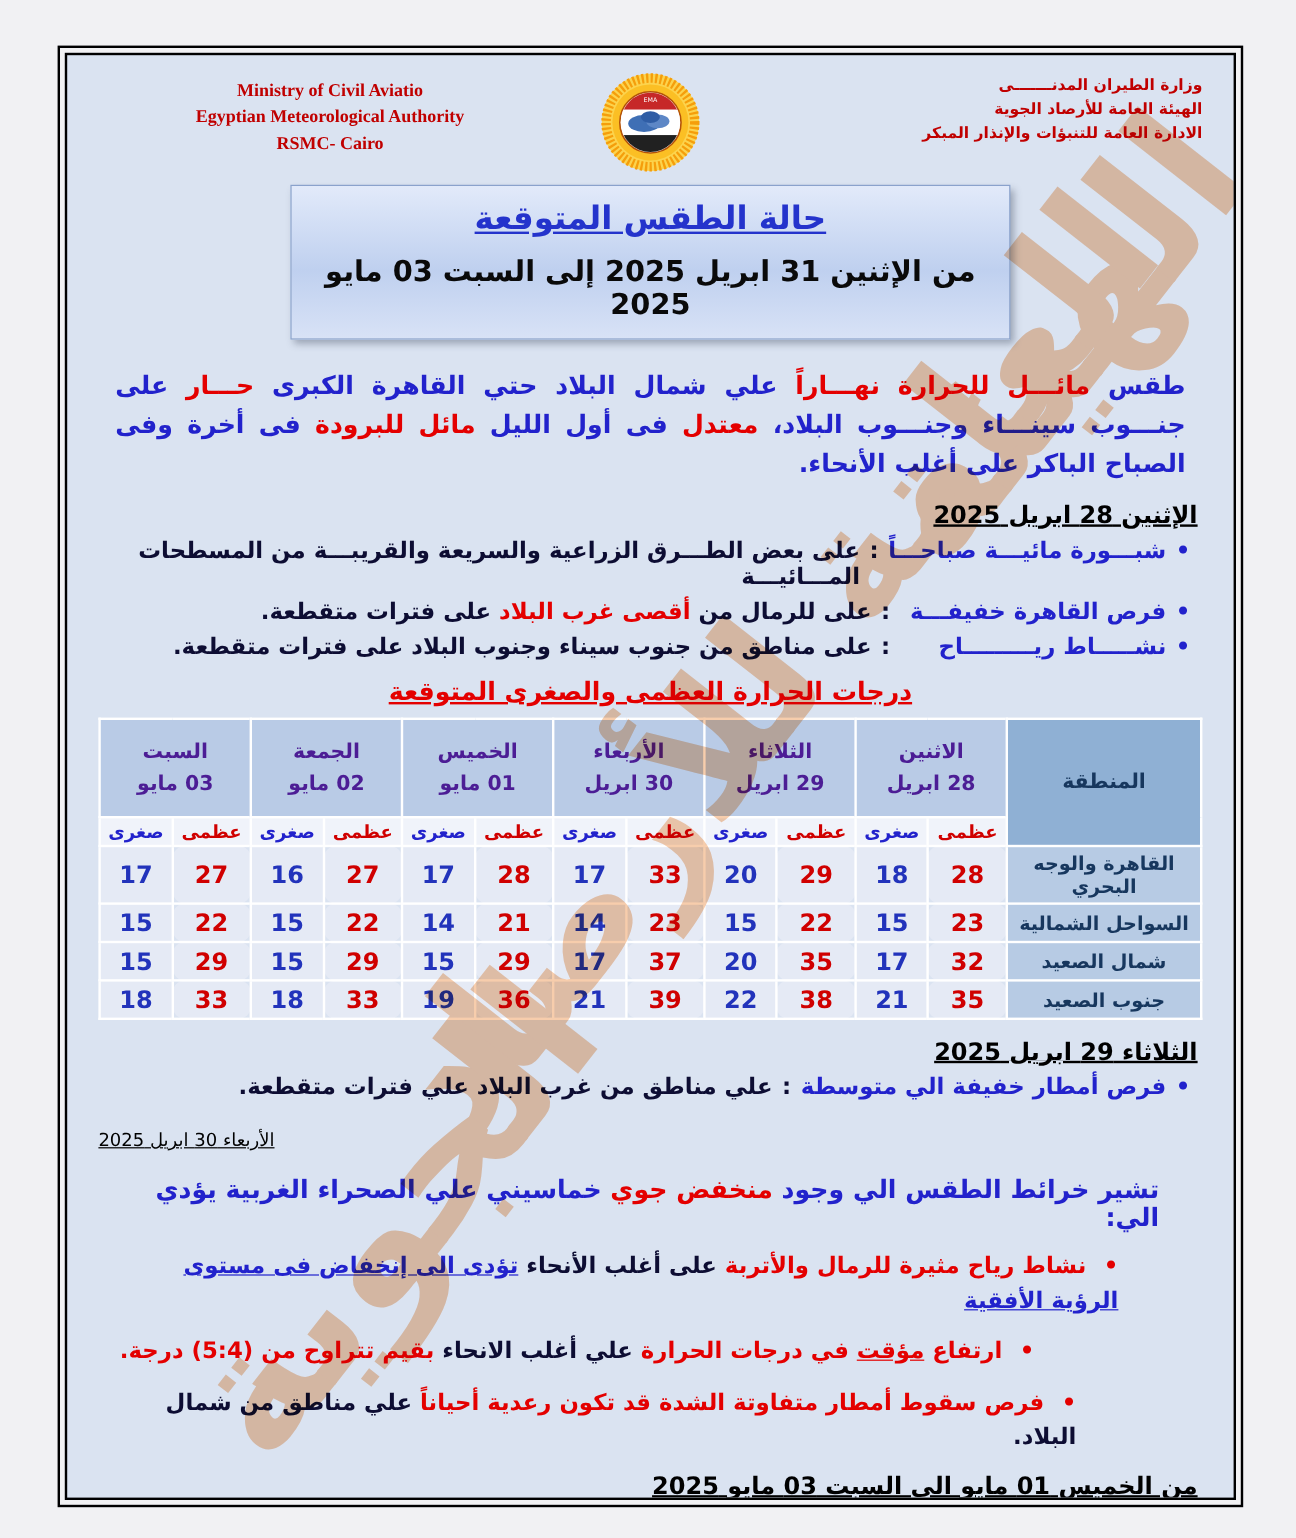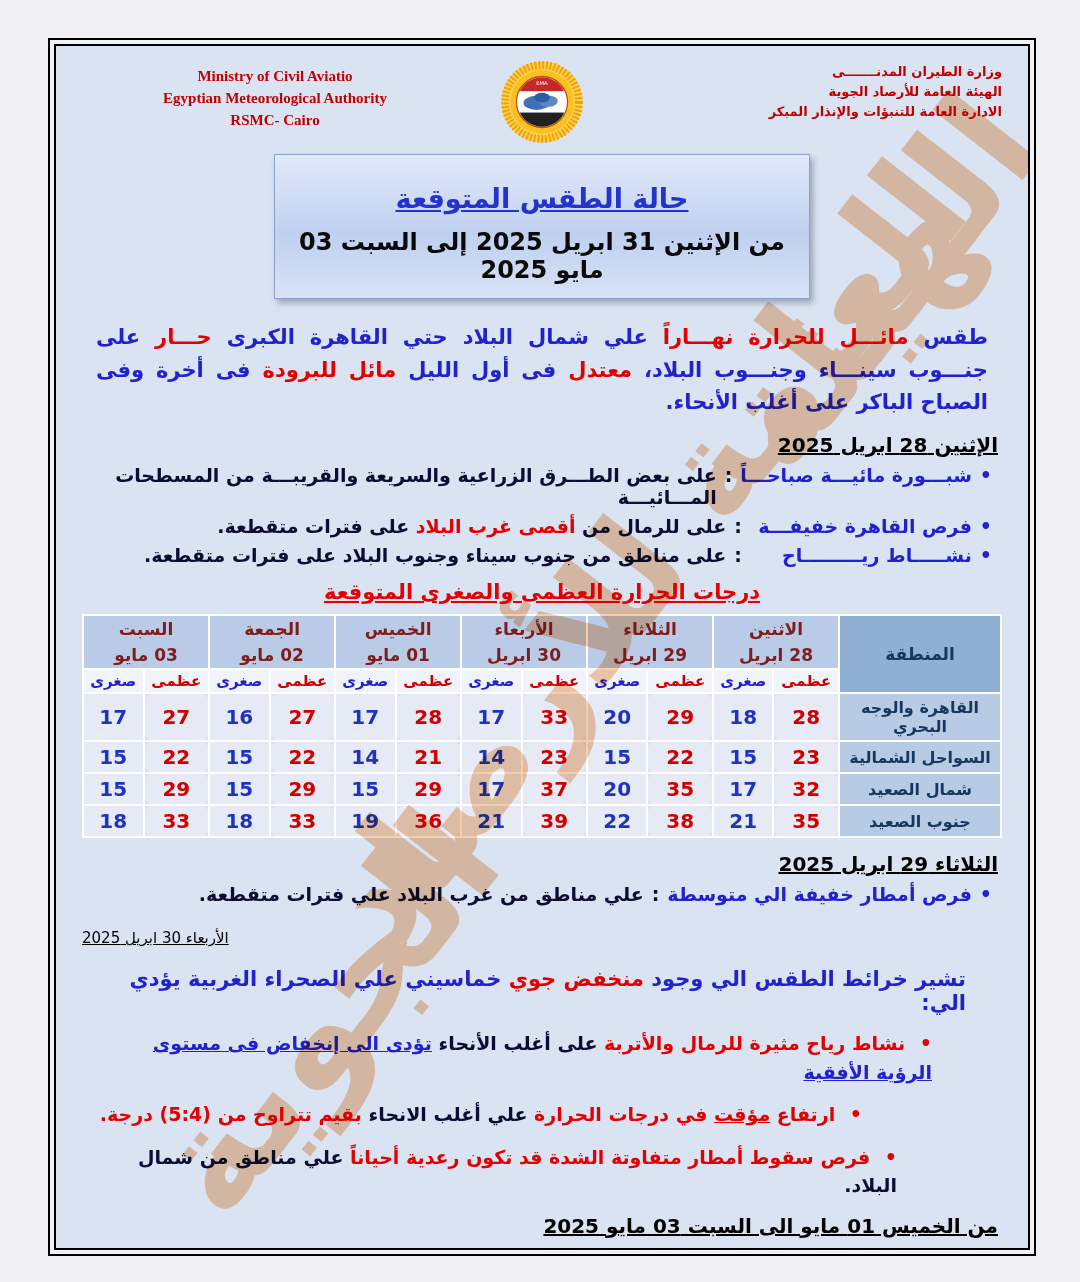--- a/index.html
+++ b/index.html
@@ -26,24 +26,24 @@
     font-size:15px;line-height:1.45;text-align:center;margin-top:8px;
   }
   .hdr-ar{
     color:#c00000;font-weight:bold;font-size:13px;line-height:1.55;
     text-align:right;direction:rtl;margin-top:4px;
   }
   .logo-wrap{width:88px;margin:0 30px;}
 
   
   .title-box{
-    width:536px;margin:4px auto 0;text-align:center;
+    width:600px;margin:4px auto 0;text-align:center;
     background:linear-gradient(180deg,#e2eafa 0%,#bfd0ef 55%,#d8e2f6 100%);
     border:1px solid #8aa2cc;box-shadow:3px 4px 6px rgba(60,70,90,.4);
-    padding:28px 6px 14px;box-sizing:border-box;
+    padding:12px 6px 14px;box-sizing:border-box;
   }
   .title{color:#2433cc;font-size:27px;font-weight:bold;text-decoration:underline;direction:rtl;}
   .subtitle{color:#0a0a0a;font-size:24px;font-weight:bold;margin-top:14px;direction:rtl;}
 
   
   .intro{
     direction:rtl;text-align:justify;font-weight:bold;font-size:21px;
     line-height:1.55;margin:22px 14px 0;color:#2222cc;
   }
   .blue{color:#2222cc;}
@@ -70,21 +70,21 @@
     text-decoration:underline;margin-top:14px;direction:rtl;
   }
 
   
   table{
     width:100%;margin-top:10px;border-collapse:collapse;direction:rtl;
     text-align:center;font-weight:bold;
   }
   th,td{border:2px solid #fff;}
   .region-h{background:#8fb0d4;color:#17375e;font-size:17px;width:158px;}
-  .day-h{background:#b9cbe6;color:#7f1d1d;font-size:17px;line-height:1.55;padding:0 0;}
+  .day-h{background:#b9cbe6;color:#4c1d95;font-size:17px;line-height:1.55;padding:14px 0;}
   .mx{background:rgba(243,246,251,.85);color:#d00000;font-size:15px;padding:2px 0;}
   .mn{background:rgba(243,246,251,.85);color:#2222cc;font-size:15px;padding:2px 0;}
   .region{background:rgba(176,199,226,.85);color:#17375e;font-size:16px;padding:4px 6px;}
   .vmax{background:rgba(233,237,246,.7);color:#d00000;font-size:20px;padding:2px 0;line-height:1.3;border-radius:10px;}
   .vmin{background:rgba(233,237,246,.7);color:#2233bb;font-size:20px;padding:2px 0;line-height:1.3;}
 
   
   .wed-h{
     direction:rtl;text-align:left;font-size:15px;font-weight:normal;color:#000;
     text-decoration:underline;margin-top:24px;

